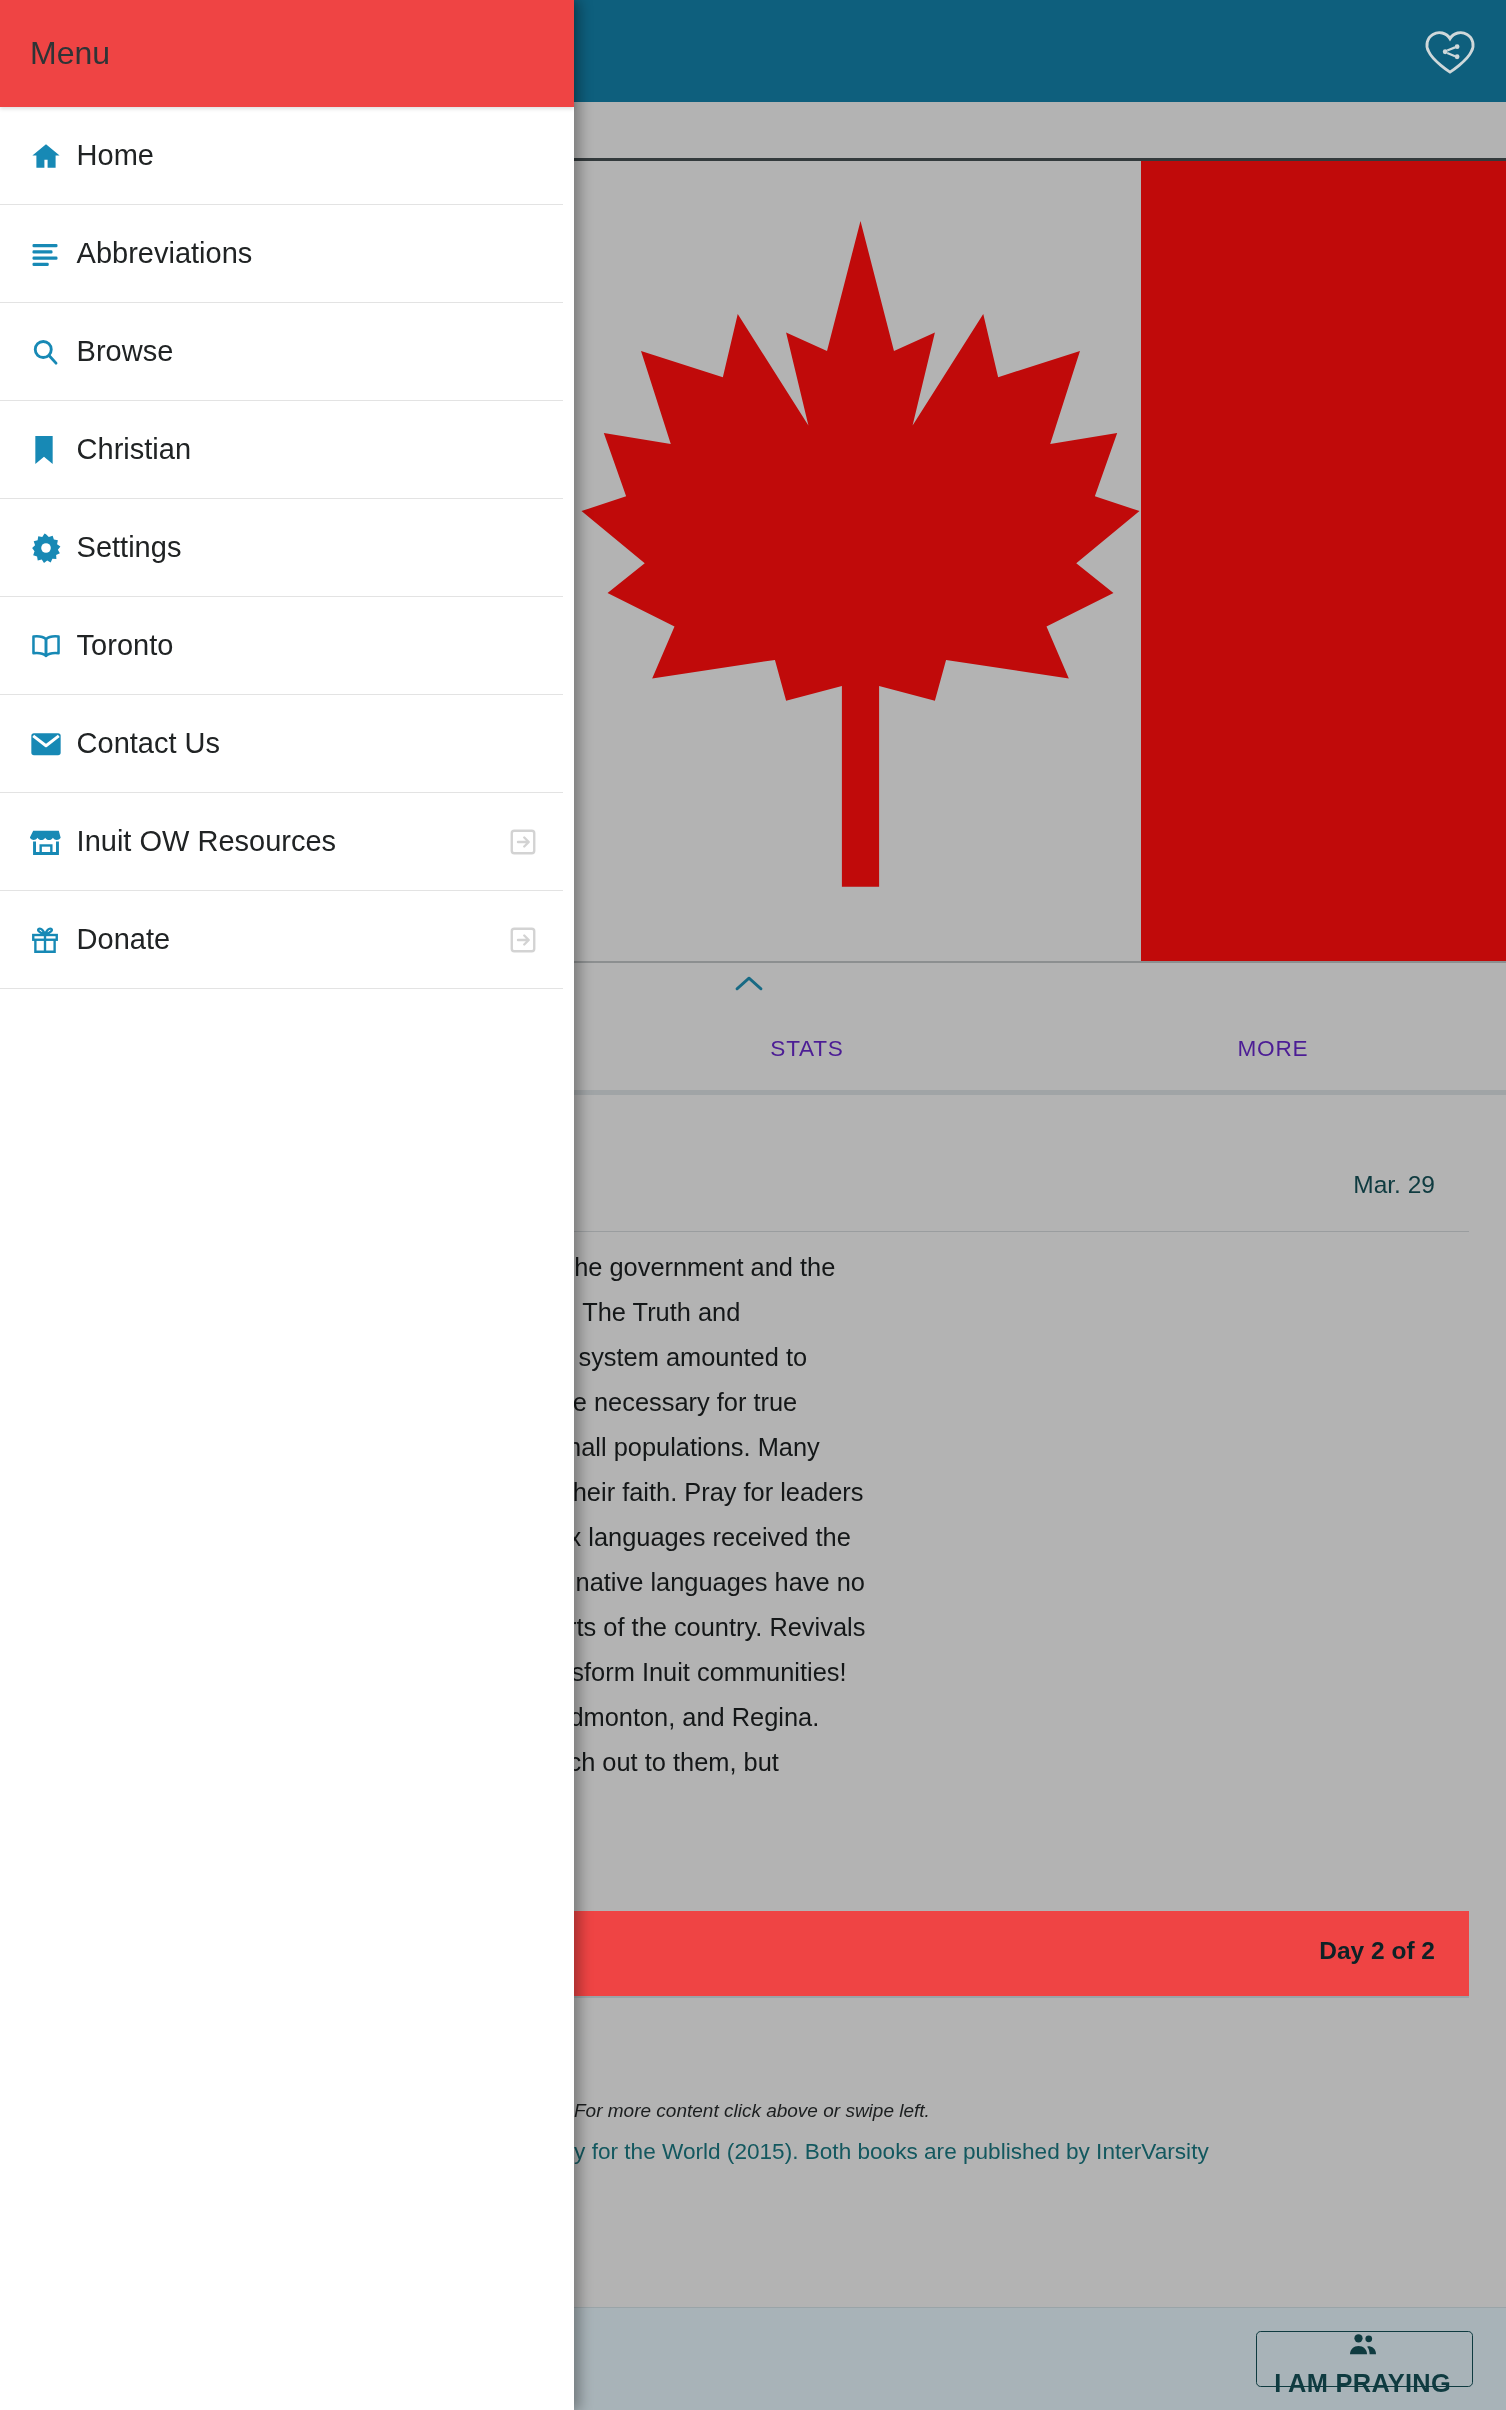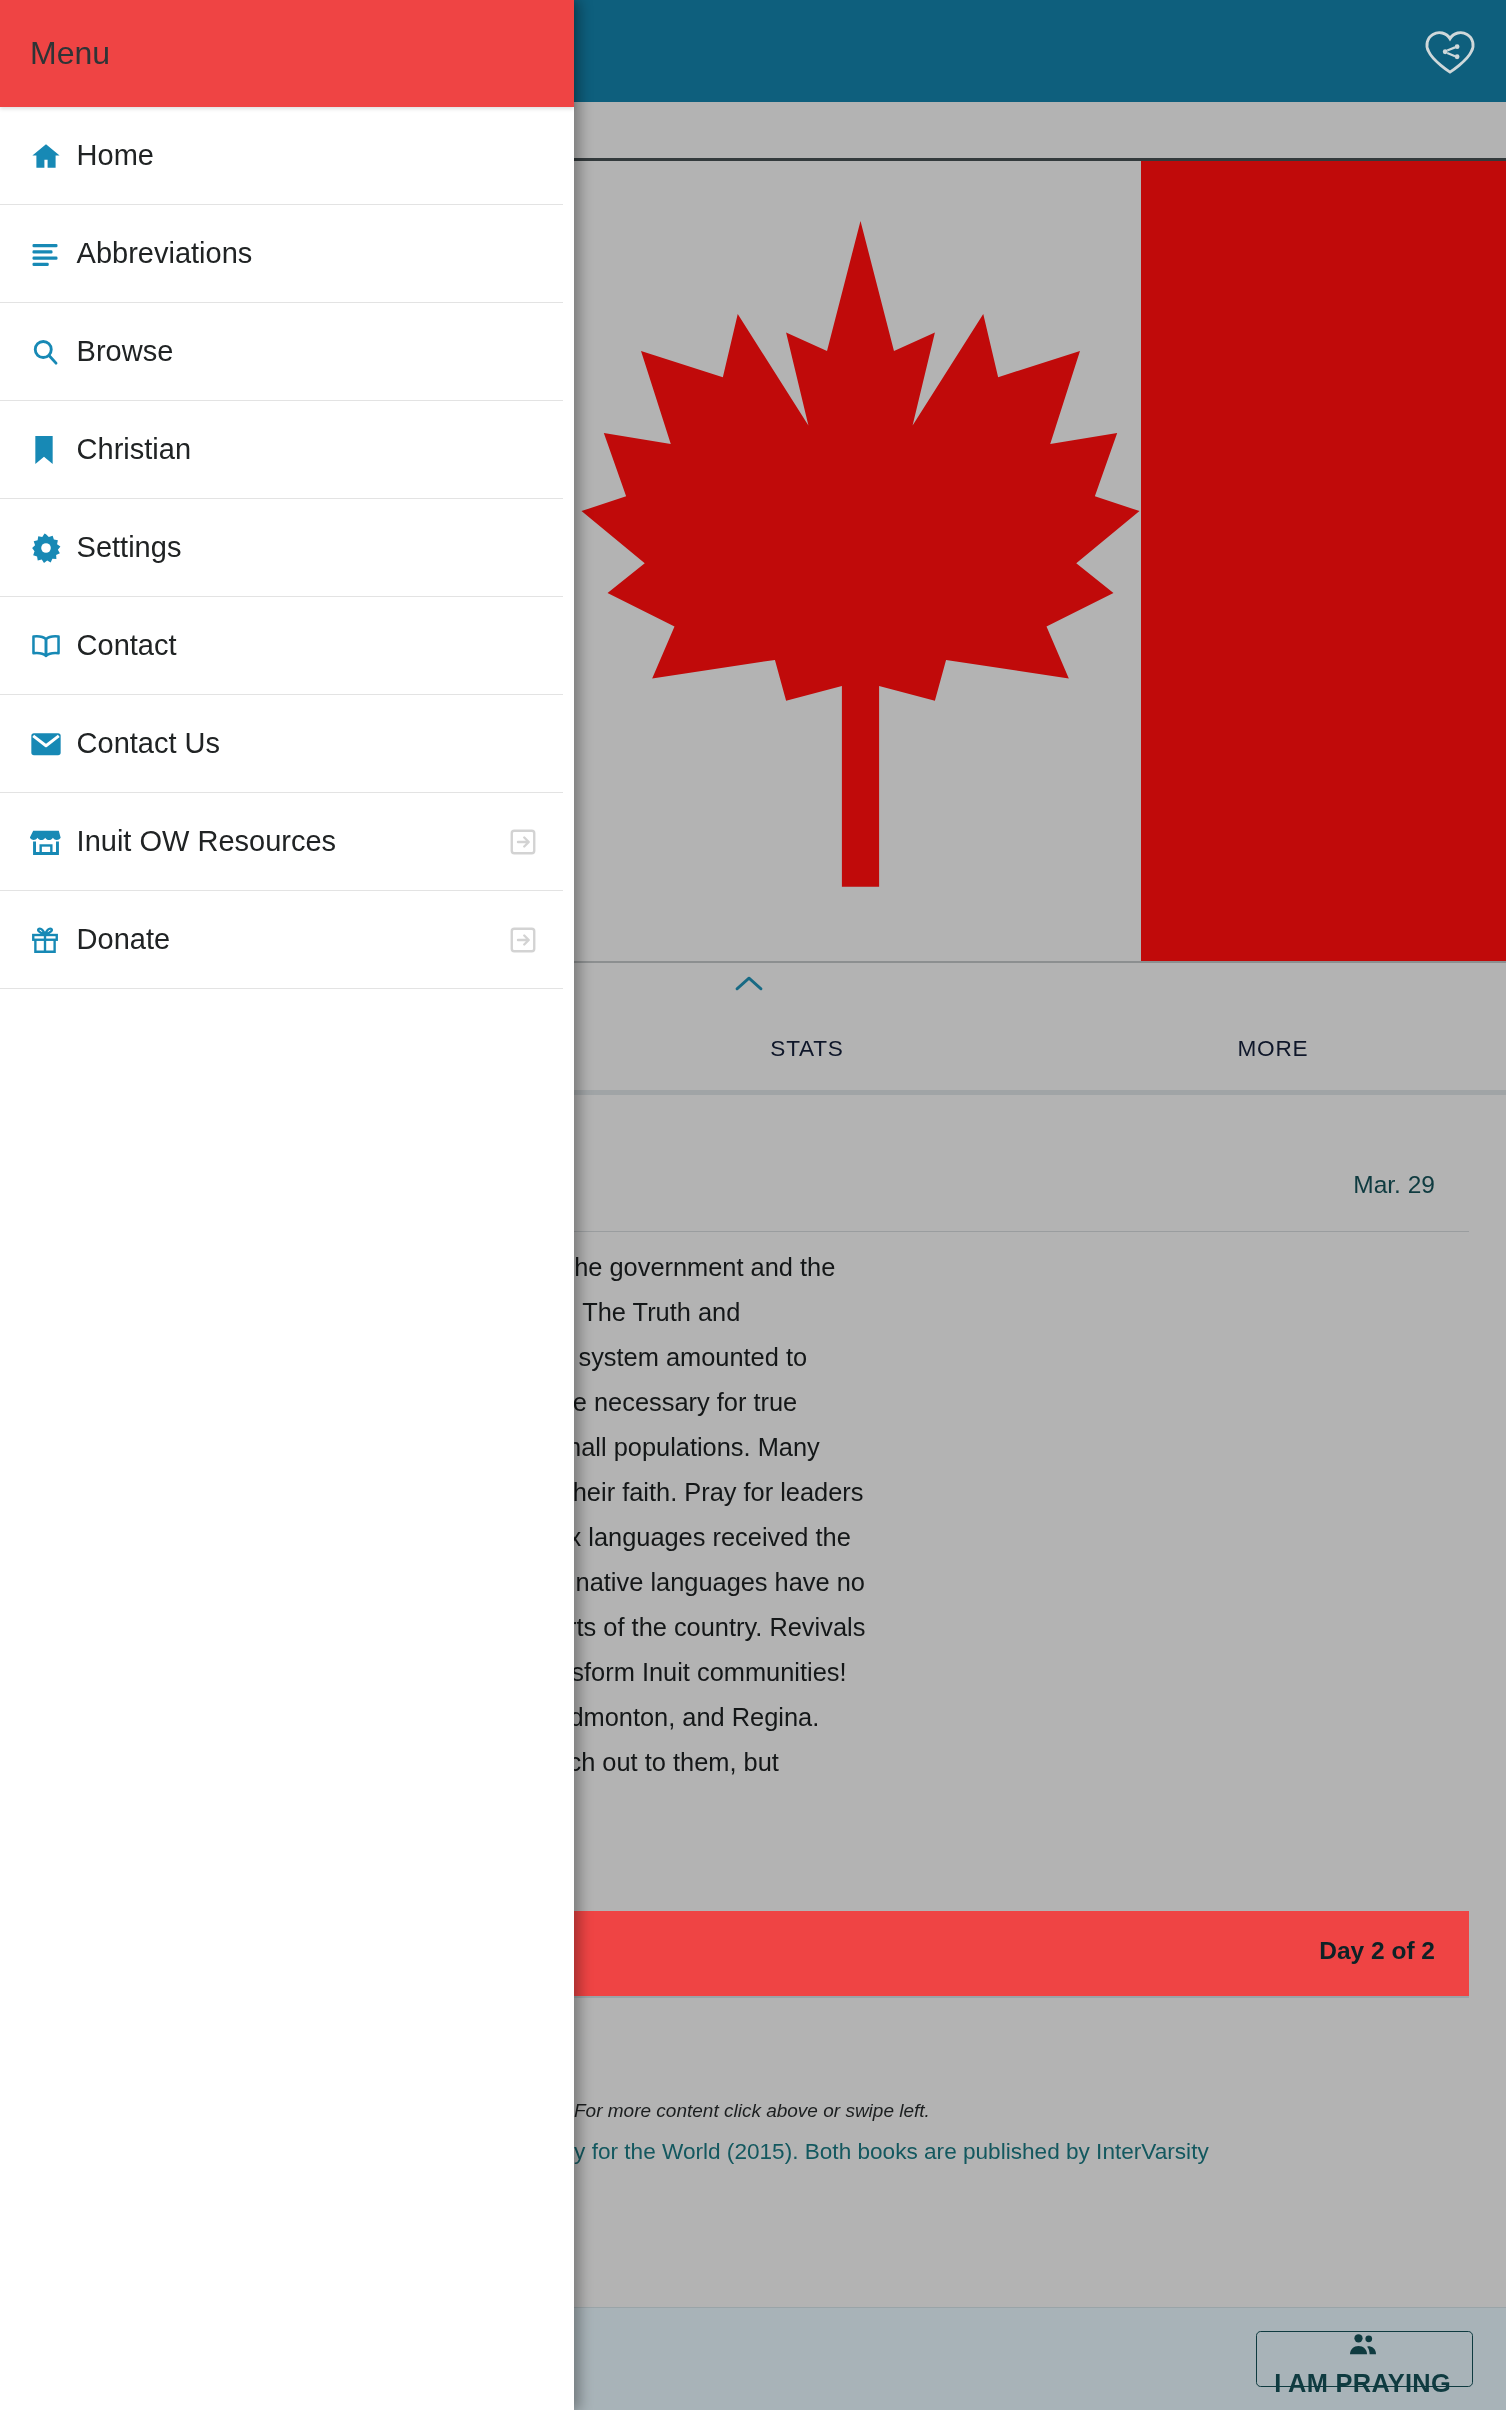--- a/index.html
+++ b/index.html
@@ -61,21 +61,21 @@
   #tabs {
     position: absolute; left: 574px; top: 1026px;
     width: 932px; height: 45px;
     display: flex; align-items: center;
   }
   .tab {
     flex: 1 1 0;
     text-align: center;
     font-size: 22.6px;
     letter-spacing: 0.8px;
-    color: #0f172a;
+    color: #4c1d95;
     font-weight: 400;
   }
   #tabs-underline {
     position: absolute; left: 574px; top: 1090px;
     width: 932px; height: 4.7px;
     background: #a0a4a6;
   }
 
   
   #card-top {
@@ -354,21 +354,21 @@
       <span class="mi-ext hidden-ext"></span>
     </div>
 
     <div class="menu-item">
       <span class="mi-icon">
         <svg width="32" height="28" viewBox="0 0 24 20" fill="none" stroke="#1789b5" stroke-width="1.9" stroke-linejoin="round">
           <path d="M12 4.8C10 2.9 6.5 2.4 2.6 2.8v12.6C6.5 15 10 15.5 12 17.4z"></path>
           <path d="M12 4.8c2-1.9 5.5-2.4 9.4-2v12.6c-3.9-.4-7.4.1-9.4 2z"></path>
         </svg>
       </span>
-      <span class="mi-label">Contact</span>
+      <span class="mi-label">Toronto</span>
       <span class="mi-ext hidden-ext"></span>
     </div>
 
     <div class="menu-item">
       <span class="mi-icon">
         <svg width="32" height="26" viewBox="0 0 24 19" fill="#1789b5">
           <rect x="1" y="1.4" width="22" height="16.5" rx="2"></rect>
           <path d="M2.4 3.4 12 10.8l9.6-7.4" fill="none" stroke="#ffffff" stroke-width="2.2" stroke-linejoin="round"></path>
         </svg>
       </span>

